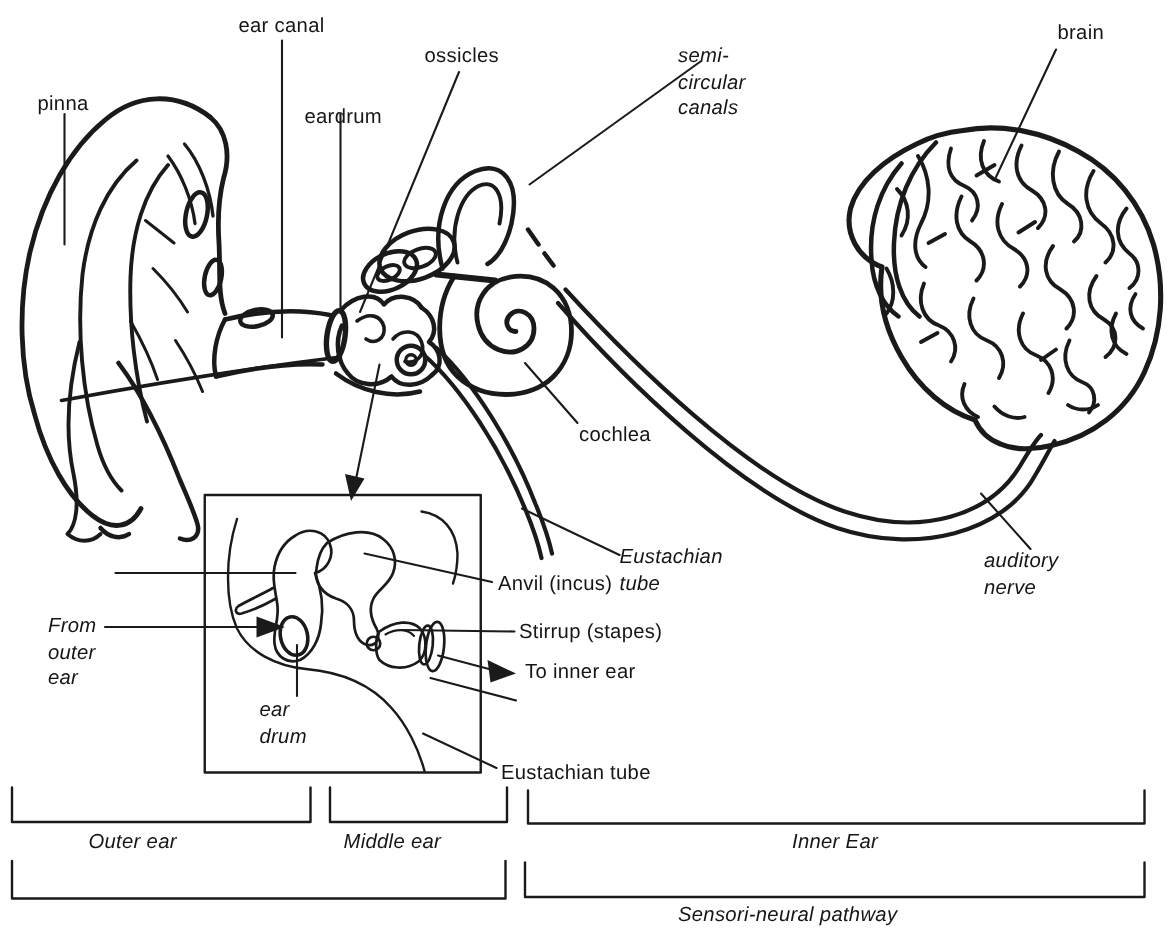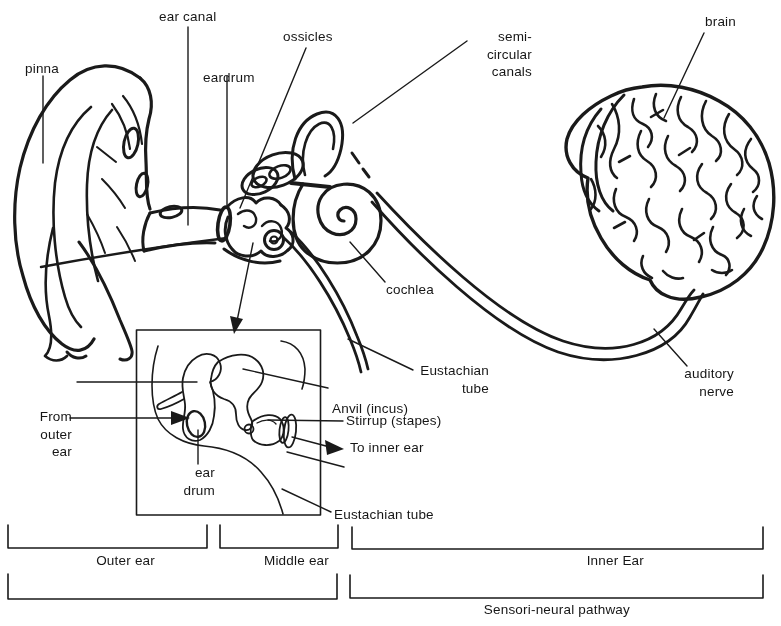--- a/index.html
+++ b/index.html
@@ -1,21 +1,21 @@
 <!DOCTYPE html>
 <html><head>
 <meta charset="utf-8">
 <style>
   html,body{margin:0;padding:0;background:#ffffff;}
   .stage{position:relative;width:781px;height:626px;background:#ffffff;overflow:hidden;
          font-family:"Liberation Sans",sans-serif;}
   .stage svg{position:absolute;left:0;top:0;}
   .lbl{position:absolute;font:400 13.5px/17.5px "Liberation Sans",sans-serif;
        color:#161616;white-space:pre-line;letter-spacing:.2px;text-align:right;}
-  .ctr{text-align:right;}
+  .ctr{text-align:left;font-style:italic;}
 </style>
 </head>
 <body>
 
 <div class="stage">
 
   <svg width="781" height="626" viewBox="0 0 781 626">
     <g stroke="#1a1a1a" fill="none" stroke-linecap="round" stroke-linejoin="round">
 
       <g>
@@ -180,21 +180,21 @@
   <div class="lbl ctr" style="left:413px;top:362px;width:76px">Eustachian
 tube</div>
   <div class="lbl ctr" style="left:656px;top:365px;width:78px">auditory
 nerve</div>
 
   <div class="lbl ctr" style="left:32px;top:408px;width:40px">From
 outer
 ear</div>
   <div class="lbl ctr" style="left:173px;top:464px;width:42px">ear
 drum</div>
-  <div class="lbl" style="left:332px;top:400px">Anvil (incus)</div>
+  <div class="lbl" style="left:332px;top:380px">Anvil (incus)</div>
   <div class="lbl" style="left:346px;top:412px">Stirrup (stapes)</div>
   <div class="lbl" style="left:350px;top:439px">To inner ear</div>
   <div class="lbl" style="left:334px;top:506px">Eustachian tube</div>
 
   <div class="lbl ctr" style="left:59px;top:552px;width:96px">Outer ear</div>
   <div class="lbl ctr" style="left:229px;top:552px;width:100px">Middle ear</div>
   <div class="lbl ctr" style="left:528px;top:552px;width:116px">Inner Ear</div>
   <div class="lbl ctr" style="left:452px;top:601px;width:178px">Sensori-neural pathway</div>
 
 </div>

